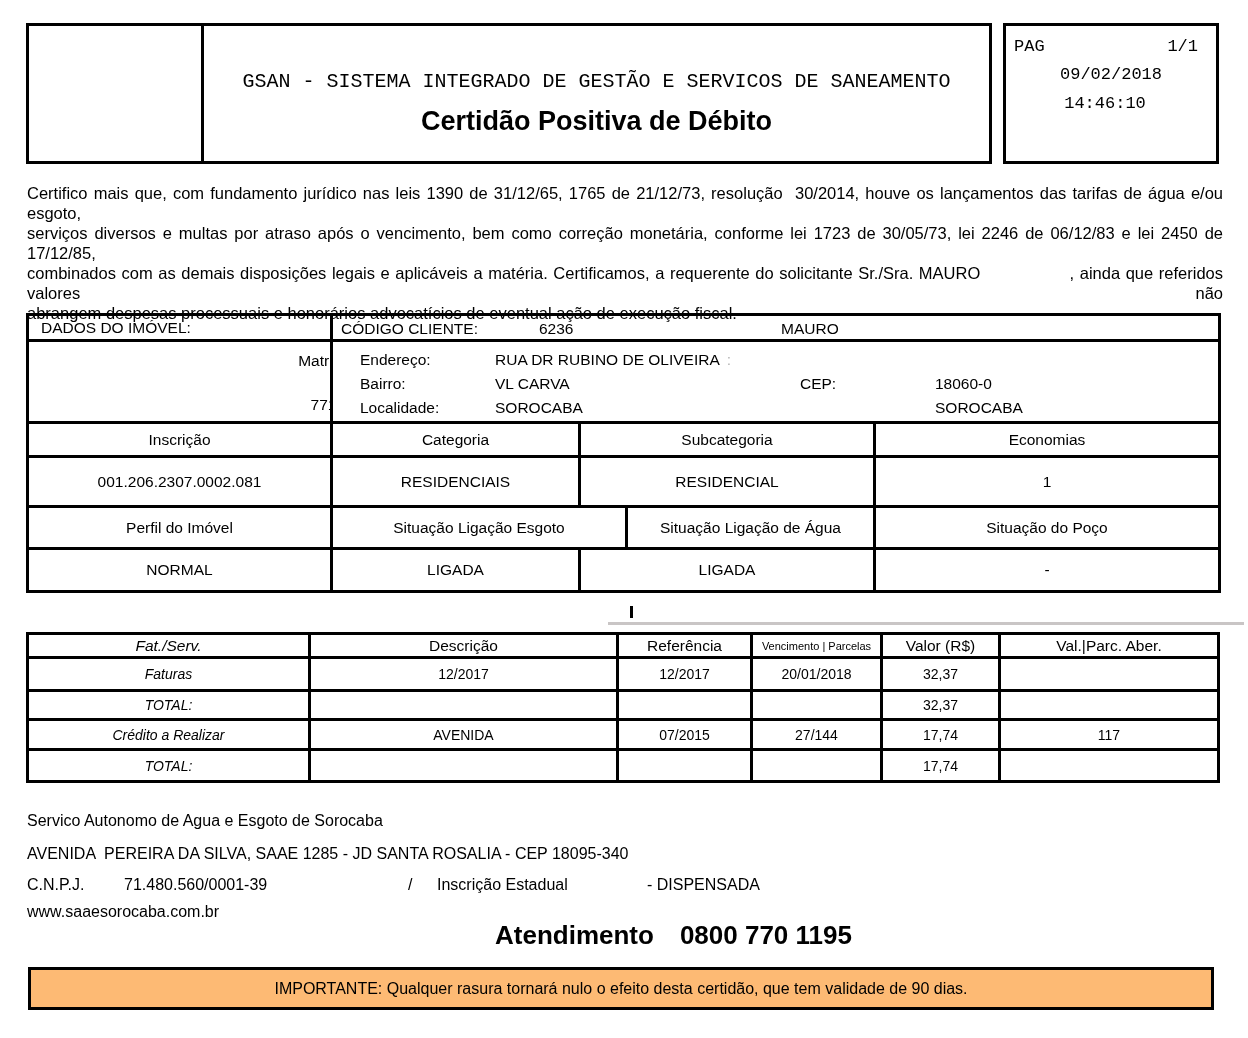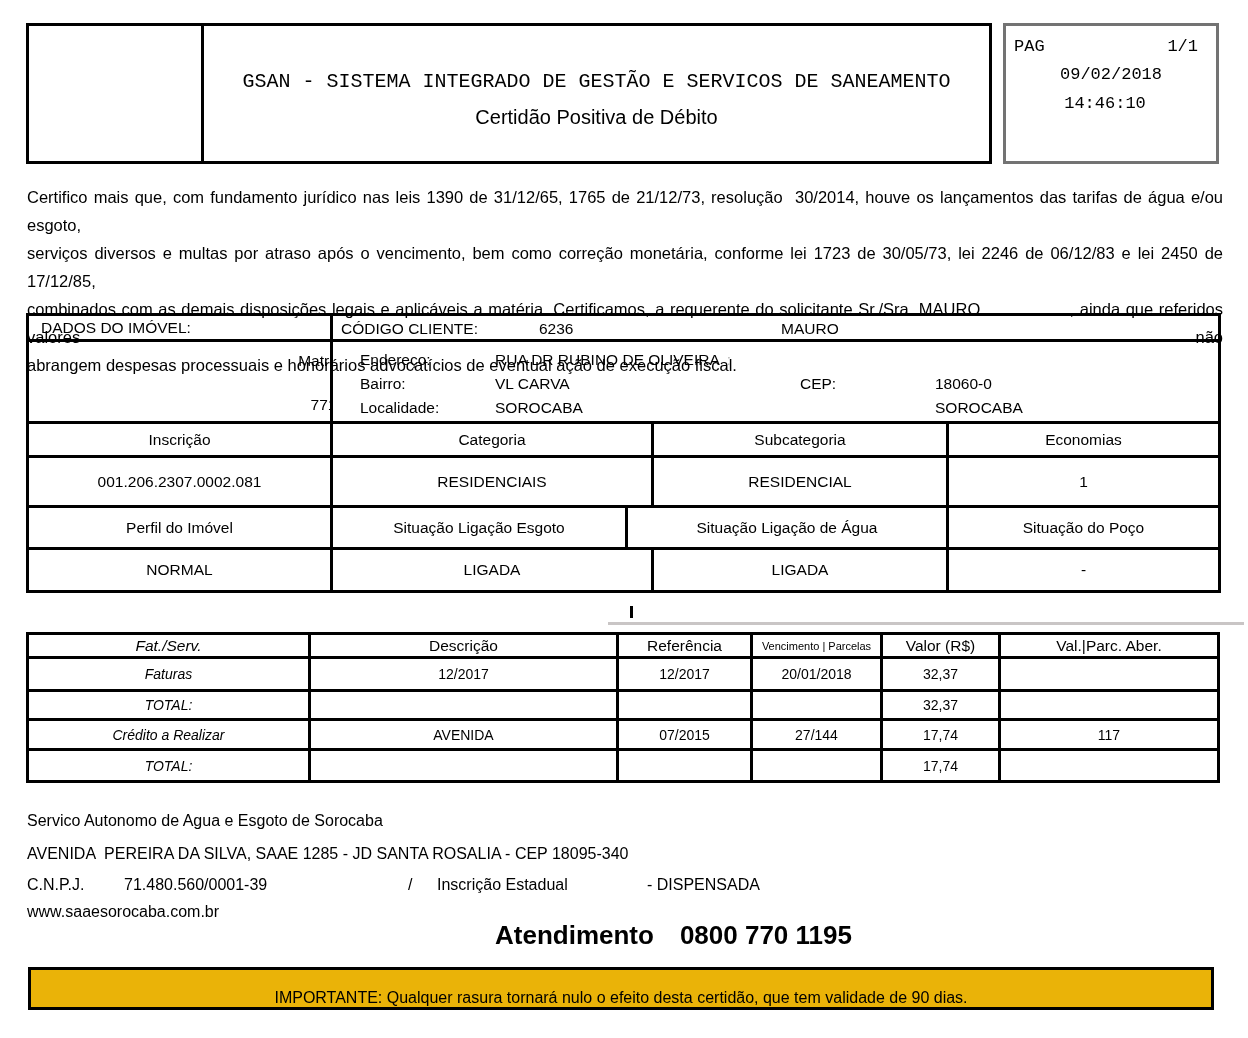--- a/index.html
+++ b/index.html
@@ -10,46 +10,46 @@
   }
   .abs { position:absolute; }
 
   
   .header-main { left:26px; top:23px; width:966px; height:141px; border:3px solid #000; display:flex; }
   .logo-box { width:175px; border-right:3px solid #000; }
   .title-box { flex:1; position:relative; }
   .gsan-title { position:absolute; top:44px; left:0; width:100%; text-align:center;
                 font-family:"Liberation Mono","DejaVu Sans Mono",monospace; font-size:20px; letter-spacing:0; white-space:nowrap; }
   .cert-title { position:absolute; top:80px; left:0; width:100%; text-align:center;
-                font-size:20px; font-weight:normal; }
-  .header-page { left:1003px; top:23px; width:216px; height:141px; border:3px solid #737373;
+                font-size:27px; font-weight:bold; }
+  .header-page { left:1003px; top:23px; width:216px; height:141px; border:3px solid #000000;
                  font-family:"Liberation Mono","DejaVu Sans Mono",monospace; font-size:17px; }
   .hp-line1 { display:flex; justify-content:space-between; padding:11px 18px 0 8px; }
   .hp-line2 { text-align:center; margin-top:9px; }
   .hp-line3 { text-align:center; margin-top:10px; padding-right:12px; }
 
   
-  .cert-par { left:27px; top:183px; width:1196px; font-size:16.5px; line-height:28px; }
+  .cert-par { left:27px; top:183px; width:1196px; font-size:16.5px; line-height:20px; }
   .cert-par .just { text-align:justify; text-align-last:justify; }
 
   
   .t { position:absolute; left:26px; border:3px solid #000; }
   .trow { display:flex; border-bottom:3px solid #000; }
   .trow:last-child { border-bottom:none; }
   .tcell { border-right:3px solid #000; display:flex; align-items:center; justify-content:center;
            text-align:center; position:relative; overflow:hidden; }
   .tcell:last-child { border-right:none; }
   .tcell.rel { display:block; }
 
   
   .t1 { top:313px; width:1195px; font-size:15.5px; }
   .t1 .rA { height:26px; } .t1 .rB { height:82px; }
   .t1 .rC { height:34px; } .t1 .rD { height:50px; }
   .t1 .rE { height:42px; } .t1 .rF { height:40px; }
-  .t1 .c1 { width:304px; } .t1 .c2 { width:321px; } .t1 .c3 { width:295px; } .t1 .c4 { flex:1; }
+  .t1 .c1 { width:304px; } .t1 .c2 { width:248px; } .t1 .c3 { width:295px; } .t1 .c4 { flex:1; }
   .t1 .wide { flex:1; }
   .lab { white-space:nowrap; }
   .faint { color:#b5b5b5; margin-left:7px; }
   .mat-line { position:absolute; width:100%; text-align:center; }
 
   
   .t2 { top:632px; width:1194px; font-size:14px; }
   .t2 .hr { height:24px; font-size:15.5px; }
   .t2 .r1 { height:33px; } .t2 .r2 { height:29px; }
   .t2 .r3 { height:30px; } .t2 .r4 { height:29px; }
@@ -208,17 +208,17 @@
     <span class="cnpj-sep">/</span>
     <span class="ie-label">Inscrição Estadual</span>
     <span class="ie-value">- DISPENSADA</span>
   </div>
   <div class="f-line f-website">www.saaesorocaba.com.br</div>
 
   <div class="abs atendimento">
     <span>Atendimento</span><span class="phone">0800 770 1195</span>
   </div>
 
-  <div class="abs banner" style="background: #eab308; align-items: flex-end;">
+  <div class="abs banner" style="background: #fdba74;">
     <span>IMPORTANTE: Qualquer rasura tornará nulo o efeito desta certidão, que tem validade de 90 dias.</span>
   </div>
 
 </div>
 
 </body></html>

